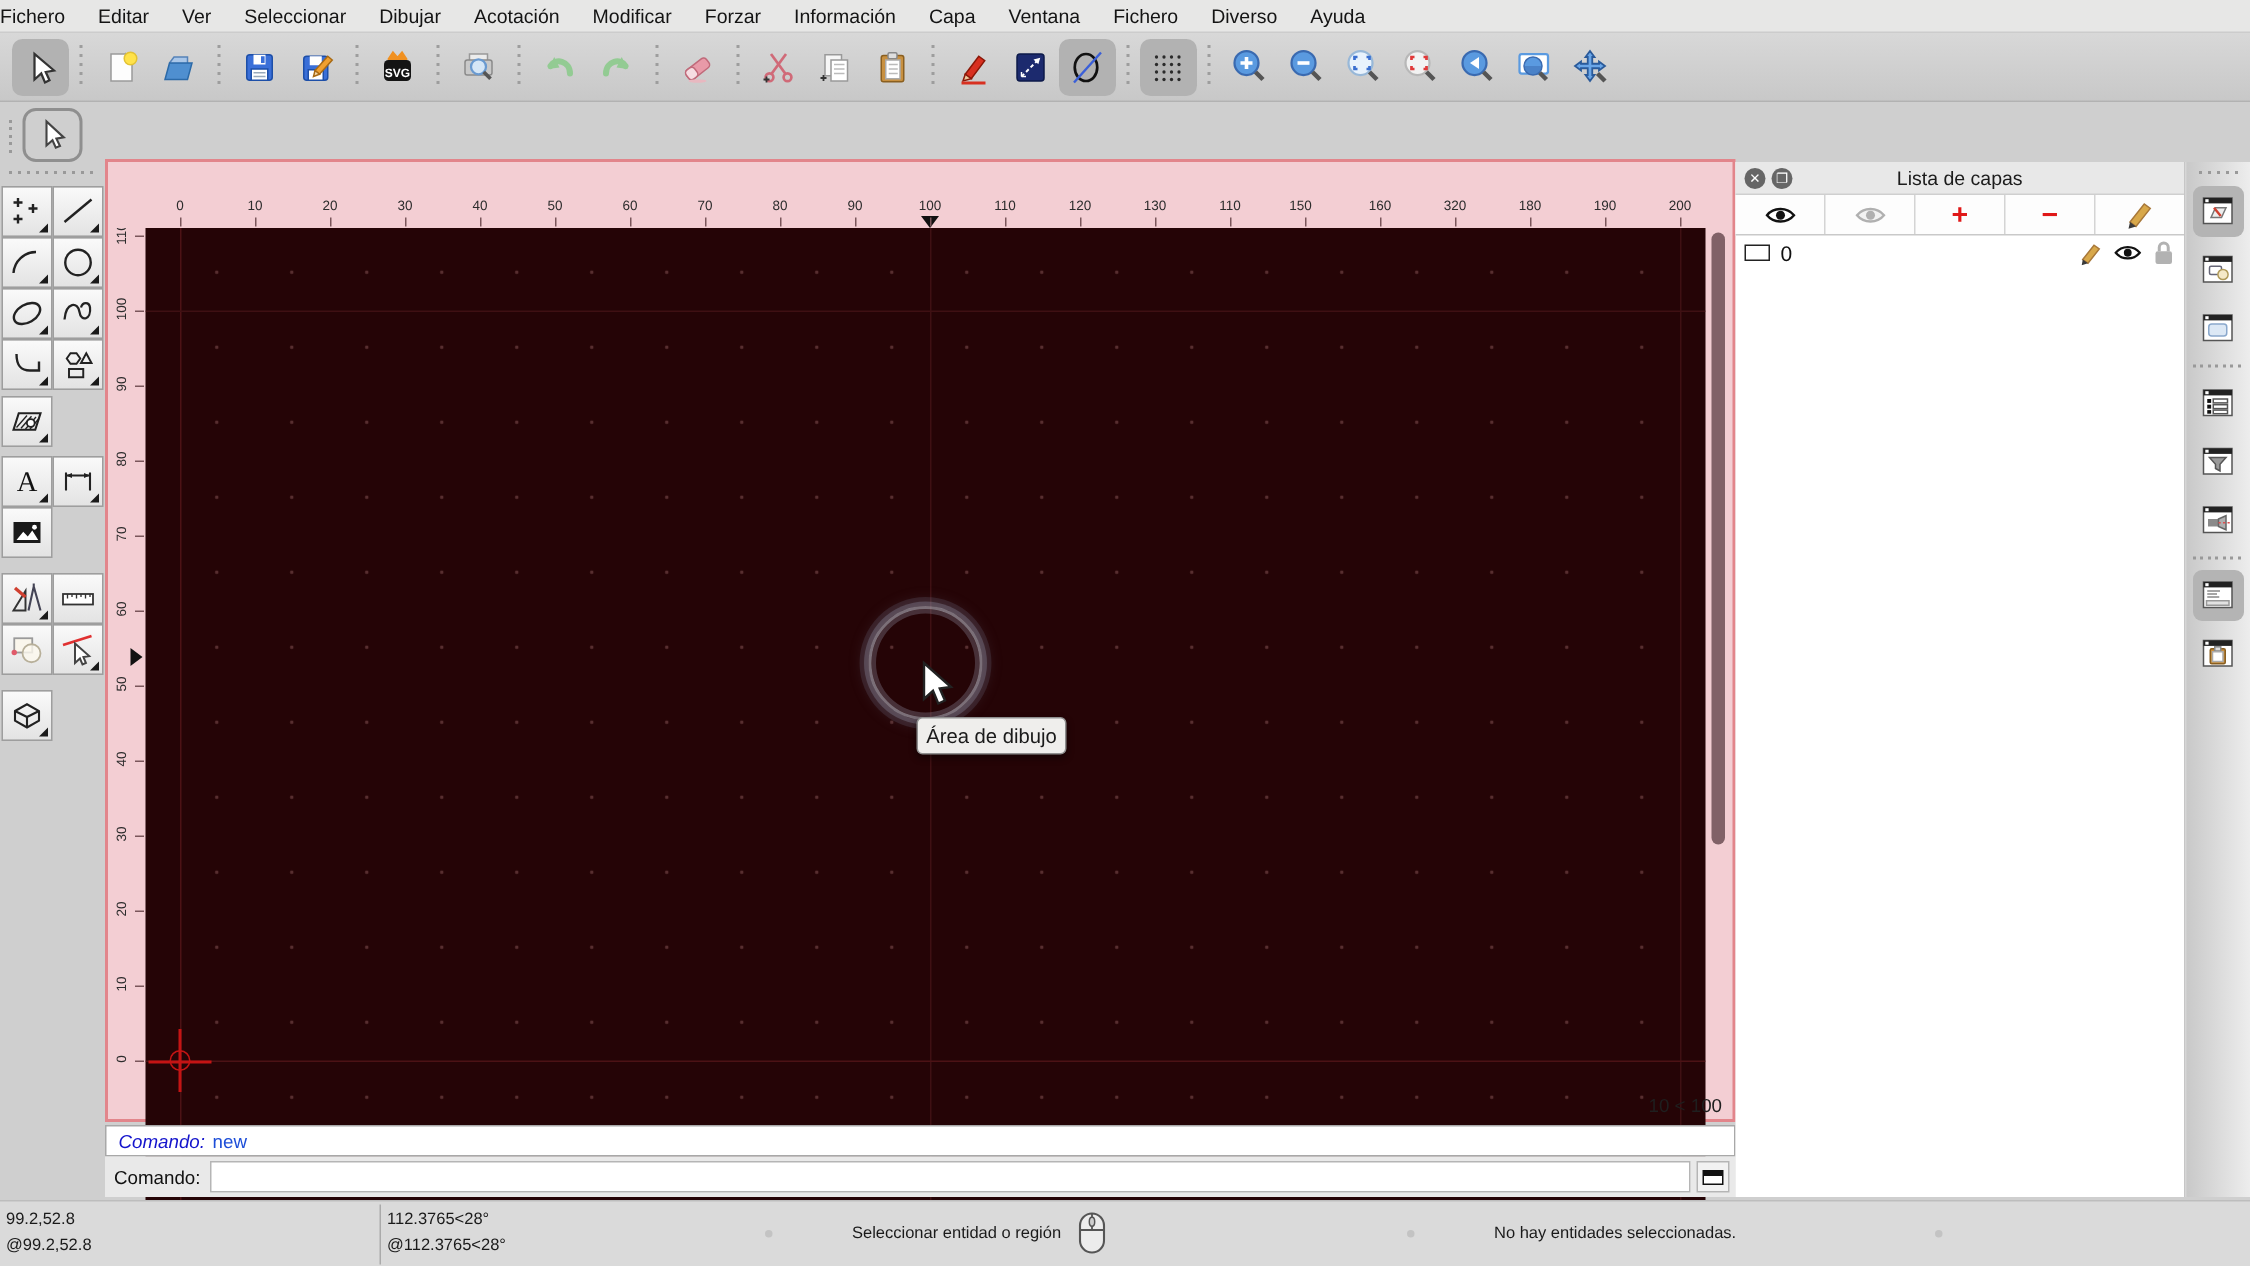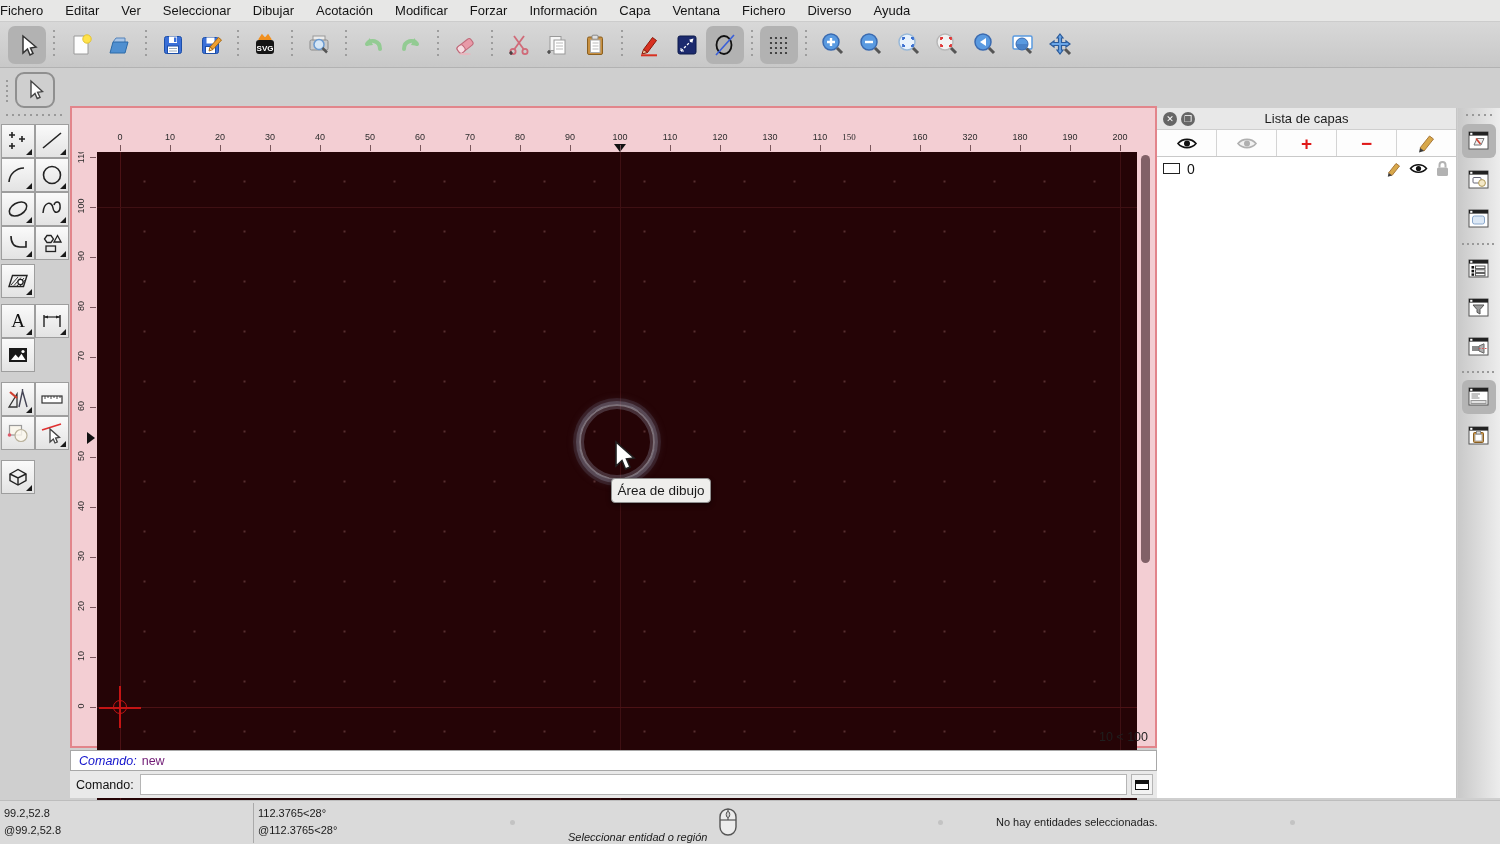--- a/index.html
+++ b/index.html
@@ -75,21 +75,21 @@
              display:flex; align-items:center; justify-content:center;
              box-shadow:0 2px 5px rgba(0,0,0,0.45); }
   .vscroll { position:absolute; left:1069px; top:47px; width:9px; height:408px;
              background:rgba(108,78,84,0.85); border-radius:4.5px; }
   .gridinfo { position:absolute; right:7px; bottom:2px; font-size:12.5px; color:#1f1f1f; }
 
   
   .cmd-history { position:absolute; left:70px; top:750px; width:1087px; height:21px; background:#ffffff;
                  border:1px solid #a8a8a8; font-size:12.5px; display:flex; align-items:center; padding-left:8px; }
   .cmd-history .lbl { color:#1414cc; font-style:italic; }
-  .cmd-history .val { color:#701a75; margin-left:5px; }
+  .cmd-history .val { color:#1d4ed8; margin-left:5px; }
   .cmd-row { position:absolute; left:70px; top:771px; width:1087px; height:27px; background:#e9e9e9;
              display:flex; align-items:center; font-size:12.5px; color:#111; }
   .cmd-row .lbl { margin:0 6px 0 6px; }
   .cmd-input { flex:1; height:21px; background:#fff; border:1px solid #b5b5b5; font-size:12px;
                padding:0 4px; font-family:"Liberation Sans", sans-serif; }
   .cmd-detach { width:22px; height:21px; margin:0 4px; background:#f2f2f2; border:1px solid #b5b5b5;
                 display:flex; align-items:center; justify-content:center; }
   .cmd-detach .glyph { width:14px; height:10px; border:1.5px solid #111; border-top:4px solid #111; background:#fff; }
 
   
@@ -118,21 +118,21 @@
           border-radius:6px; }
   .dbtn.pressed { background:#b4b4b4; }
 
   
   .statusbar { position:absolute; left:0; top:800px; width:1500px; height:44px; background:#dadada;
                border-top:1px solid #bdbdbd; font-size:11px; color:#1a1a1a; }
   .coords { position:absolute; left:4px; top:4px; line-height:17px; }
   .st-div { position:absolute; left:253px; top:2px; width:1px; height:40px; background:#aaa; }
   .polar { position:absolute; left:258px; top:4px; line-height:17px; }
   .st-dot { position:absolute; width:5px; height:5px; border-radius:50%; background:#c3c3c3; top:19px; }
-  .hint { position:absolute; left:568px; top:30px;font-style:italic; }
+  .hint { position:absolute; left:568px; top:15px; }
   .mouse-ic { position:absolute; left:716px; top:4px; }
   .selinfo { position:absolute; left:996px; top:15px; }
 </style>
 </head>
 <body>
 
 <div id="app">
 
   <div class="menubar">
       <span class="menu-item">Fichero</span>
@@ -520,21 +520,21 @@
         <span class="hlabel" style="left: 523px;">100</span>
         <div class="htick" style="left: 523px;"></div>
         <span class="hlabel" style="left: 573px;">110</span>
         <div class="htick" style="left: 573px;"></div>
         <span class="hlabel" style="left: 623px;">120</span>
         <div class="htick" style="left: 623px;"></div>
         <span class="hlabel" style="left: 673px;">130</span>
         <div class="htick" style="left: 673px;"></div>
         <span class="hlabel" style="left: 723px;">110</span>
         <div class="htick" style="left: 723px;"></div>
-        <span class="hlabel" style="left: 752px; font-family: Liberation Serif, serif;">150</span>
+        <span class="hlabel" style="left: 770px;">150</span>
         <div class="htick" style="left: 773px;"></div>
         <span class="hlabel" style="left: 823px;">160</span>
         <div class="htick" style="left: 823px;"></div>
         <span class="hlabel" style="left: 873px;">320</span>
         <div class="htick" style="left: 873px;"></div>
         <span class="hlabel" style="left: 923px;">180</span>
         <div class="htick" style="left: 923px;"></div>
         <span class="hlabel" style="left: 973px;">190</span>
         <div class="htick" style="left: 973px;"></div>
         <span class="hlabel" style="left: 1023px;">200</span>

